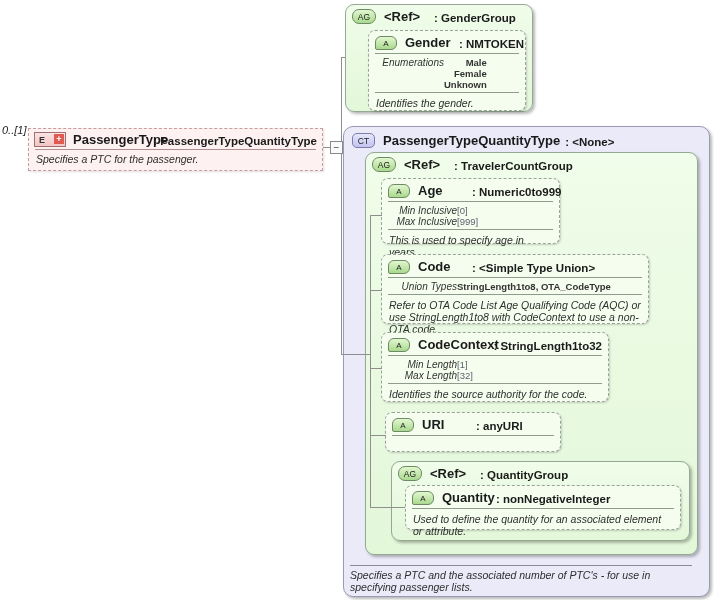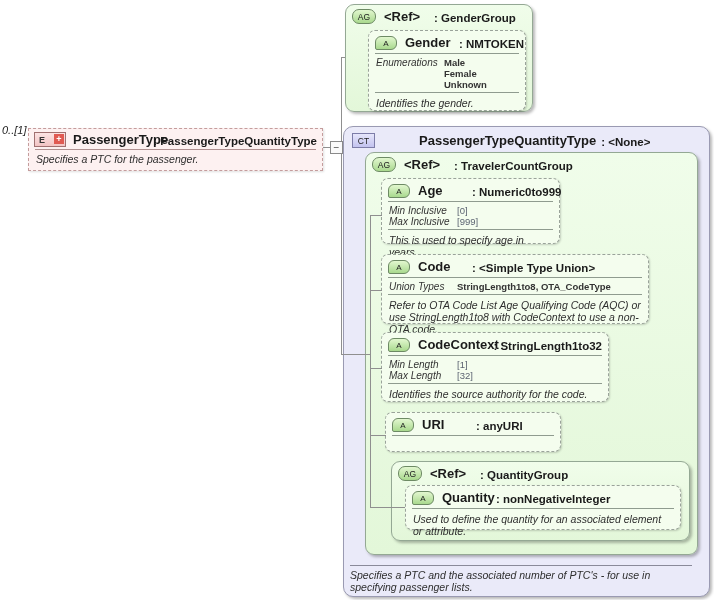--- a/index.html
+++ b/index.html
@@ -23,33 +23,33 @@
   .attr-box{background:#f4fdee;border:1px dashed #9aa39a;border-radius:7px;box-shadow:1px 1px 2px rgba(0,0,0,.18);}
 
   .hdr{display:flex;align-items:flex-end;padding:4px 6px 2px 6px;white-space:nowrap;}
   .hdr .name{font-weight:bold;font-size:13px;min-width:54px;color:#1a1a1a;}
   .hdr .name.ref{min-width:50px;}
   .hdr .type{font-weight:bold;font-size:11.5px;color:#1a1a1a;}
 
   .badge{display:inline-flex;align-items:center;justify-content:center;font-size:8.5px;color:#222;margin-right:8px;flex:none;}
   .ag-badge{width:22px;height:13px;border:1px solid #6d8a64;border-radius:7px;background:linear-gradient(180deg,#e2f7cf,#a9d98e);}
   .a-badge{width:20px;height:12px;border:1px solid #6d8a64;border-radius:6px 6px 6px 2px;background:linear-gradient(180deg,#e2f7cf,#a9d98e);font-size:8px;}
-  .ct-badge{width:21px;height:13px;border:1px solid #7d7da8;border-radius:0;background:linear-gradient(180deg,#e6e6fb,#c3c3ef);font-size:8.5px;}
+  .ct-badge{width:21px;height:13px;border:1px solid #7d7da8;border-radius:5px;background:linear-gradient(180deg,#e6e6fb,#c3c3ef);font-size:8.5px;}
 
   .e-badge{display:inline-flex;align-items:center;width:30px;height:13px;border:1px solid #a07070;background:linear-gradient(180deg,#fbe3e3,#f3c4c4);margin-right:7px;flex:none;position:relative;}
   .e-badge .e-letter{font-size:9px;font-weight:bold;color:#333;margin-left:4px;}
   .e-badge .plus-box{position:absolute;right:1px;top:1px;width:10px;height:10px;background:#e05a52;color:#fff;font-size:9px;line-height:10px;text-align:center;font-weight:bold;}
 
   .sep{border-top:1px solid #8f9b8f;margin:1px 6px 2px 6px;}
   .sep.pinksep{border-top:1px solid #b09090;}
 
   .anno{font-style:italic;font-size:10.5px;color:#2e2e2e;padding:2px 7px 2px 7px;line-height:12px;}
 
   .facets{padding:1px 6px 1px 7px;}
-  .facet{display:flex;font-size:10px;line-height:11px;}
+  .facet{display:flex;font-size:10px;line-height:11px;text-align:right;}
   .facet .flabel{font-style:italic;color:#333;width:68px;flex:none;}
   .facet .fval{color:#5c6472;font-size:9.5px;}
   .facet .fval.strong{color:#333;font-weight:bold;font-size:9.5px;}
   .enum-col span{display:block;}
 
   .collapse-btn{position:absolute;left:330px;top:141px;width:13px;height:13px;background:#fafafa;border:1px solid #8a8a8a;box-sizing:border-box;z-index:60;
     display:flex;align-items:center;justify-content:center;font-size:10px;line-height:10px;color:#444;cursor:pointer;}
 
   .ct-footer-sep{position:absolute;left:350px;top:565px;width:342px;border-top:1px solid #8a8a9a;}
   .ct-footer-anno{position:absolute;left:350px;top:569px;width:348px;font-style:italic;font-size:10.5px;line-height:12px;color:#2e2e2e;}
@@ -115,21 +115,21 @@
         </div>
       </div>
       <div class="sep"></div>
       <div class="anno">Identifies the gender.</div>
     </div>
   </div>
 
   <div class="node ct-box" style="left:343px;top:126px;width:367px;height:471px;">
     <div class="hdr" style="padding:6px 8px 2px 8px;">
       <span class="badge ct-badge">CT</span>
-      <span class="name" style="min-width:0;margin-left:36px;">PassengerTypeQuantityType</span>
+      <span class="name" style="min-width:0;">PassengerTypeQuantityType</span>
       <span class="type" style="margin-left:5px;">: &lt;None&gt;</span>
     </div>
   </div>
 
   <div class="node group-box" style="left:365px;top:152px;width:333px;height:403px;z-index:10;">
     <div class="hdr">
       <span class="badge ag-badge">AG</span>
       <span class="name ref">&lt;Ref&gt;</span>
       <span class="type">: TravelerCountGroup</span>
     </div>

